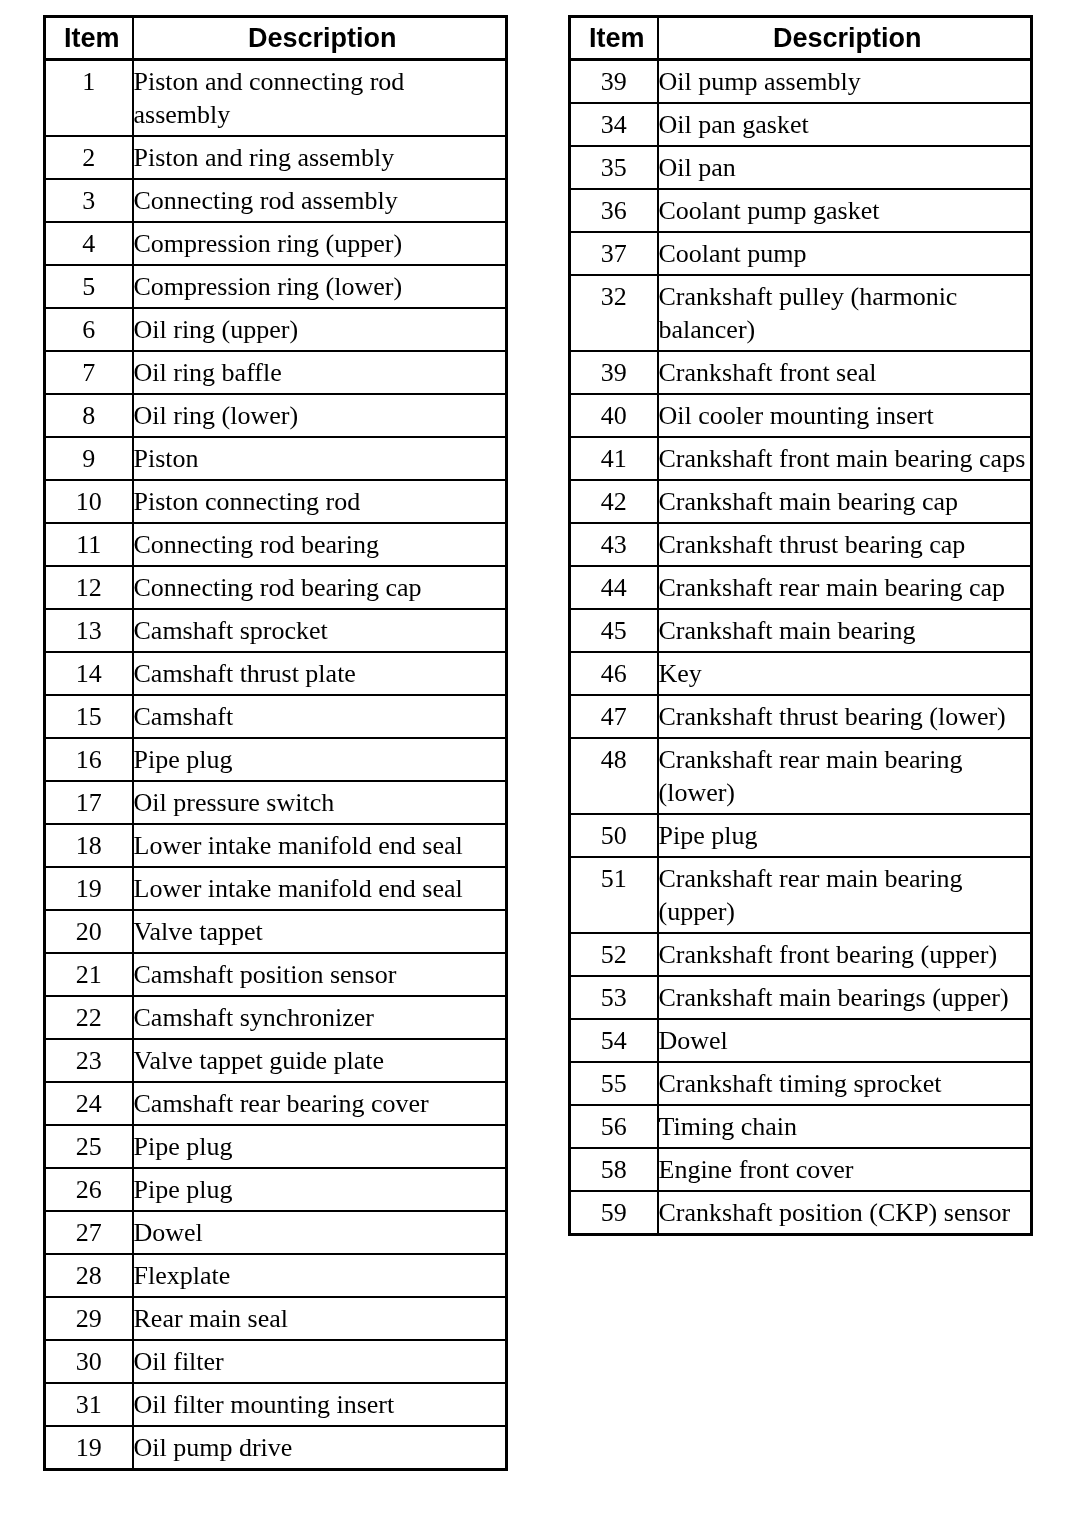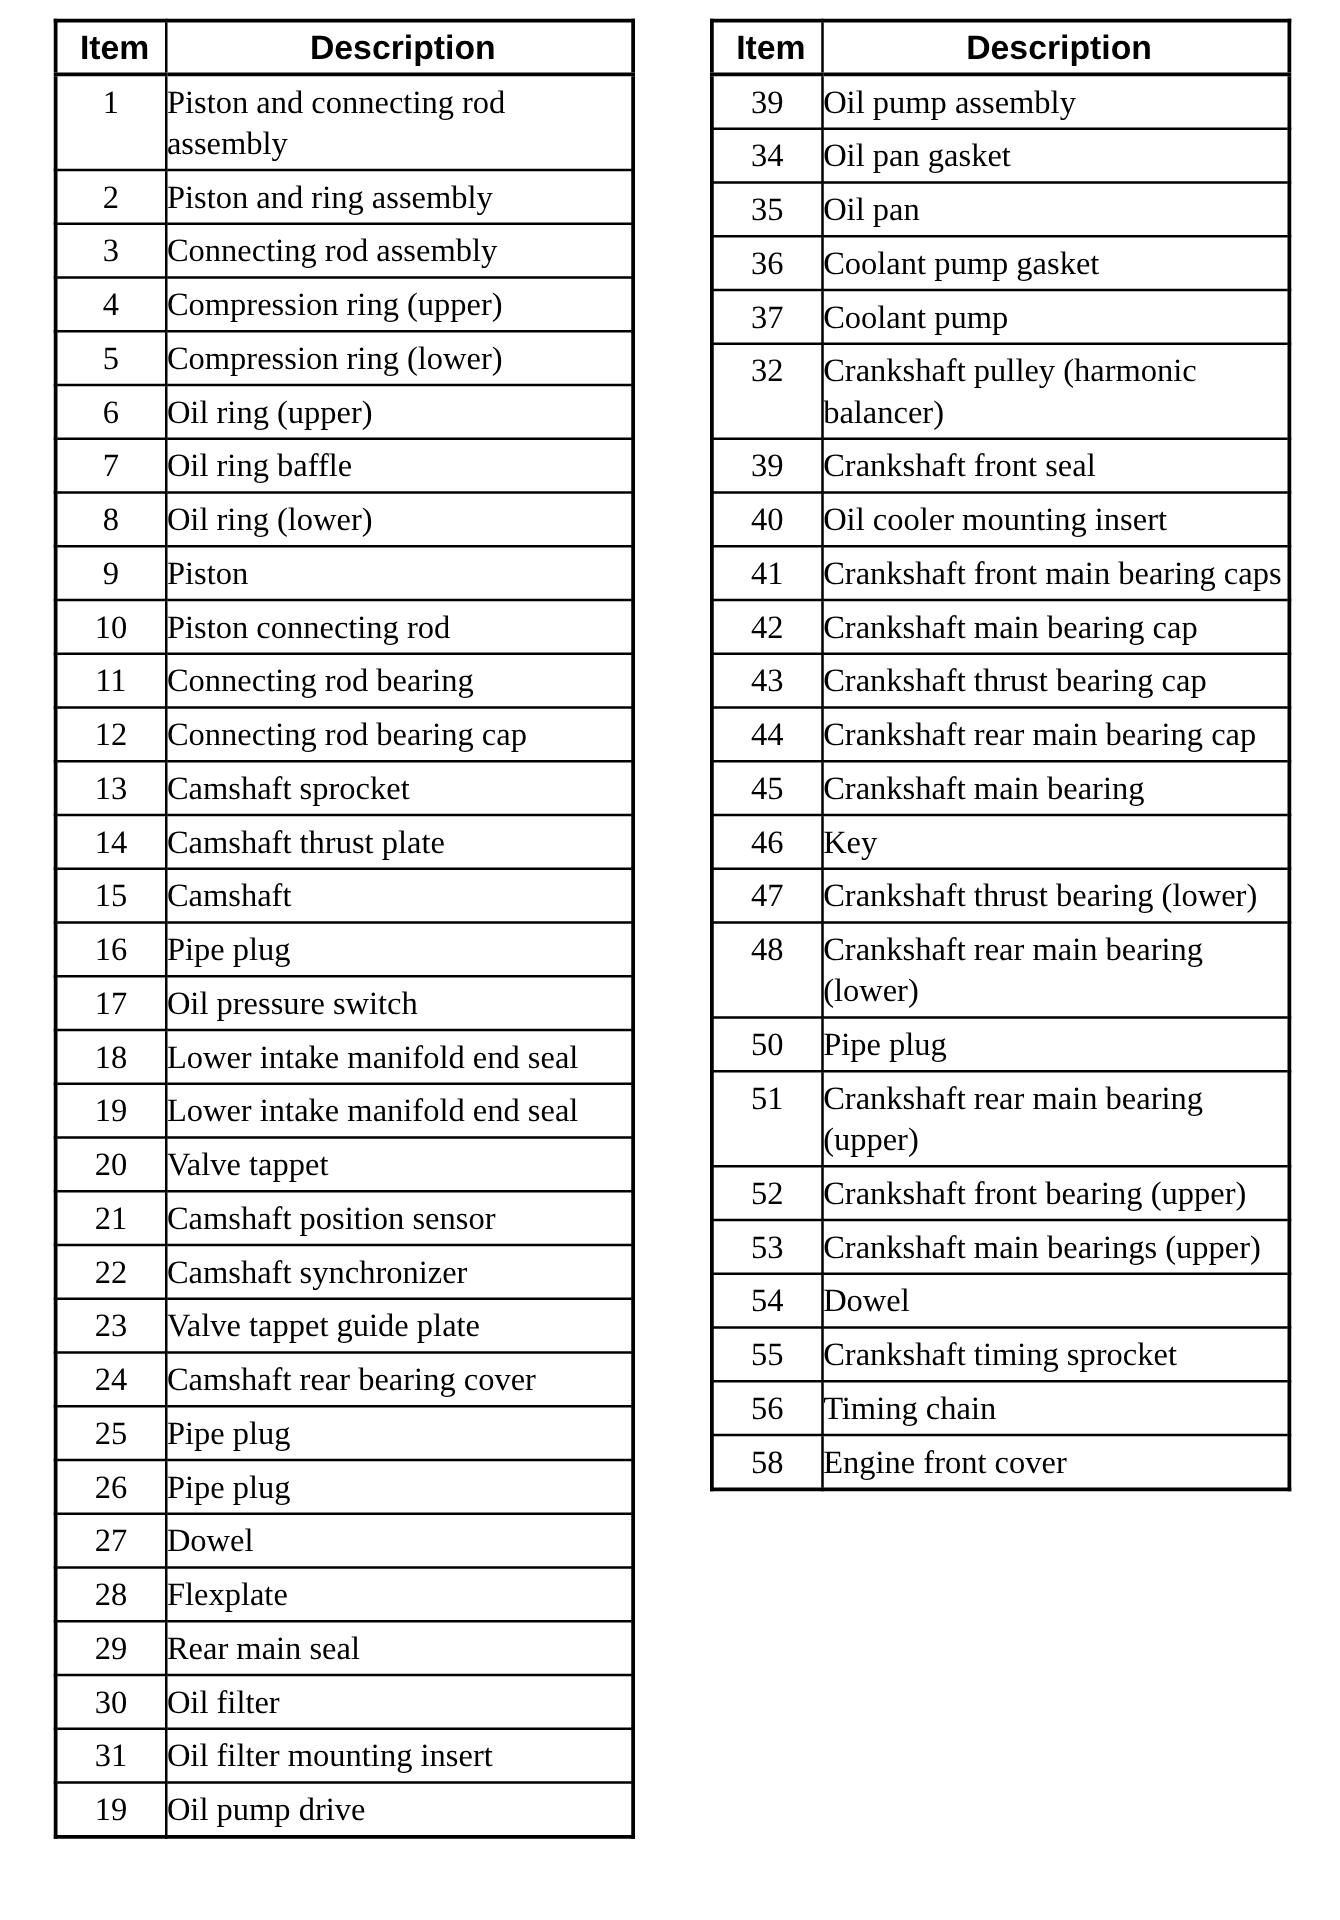--- a/index.html
+++ b/index.html
@@ -307,14 +307,18 @@
         <td class="desc-cell">Crankshaft timing sprocket</td>
       </tr>
       <tr>
         <td class="item-cell">56</td>
         <td class="desc-cell">Timing chain</td>
       </tr>
       <tr>
         <td class="item-cell">58</td>
         <td class="desc-cell">Engine front cover</td>
       </tr>
+      <tr>
+        <td class="item-cell">59</td>
+        <td class="desc-cell">Crankshaft position (CKP) sensor</td>
+      </tr>
     </tbody>
 </table>
 
 </body></html>

